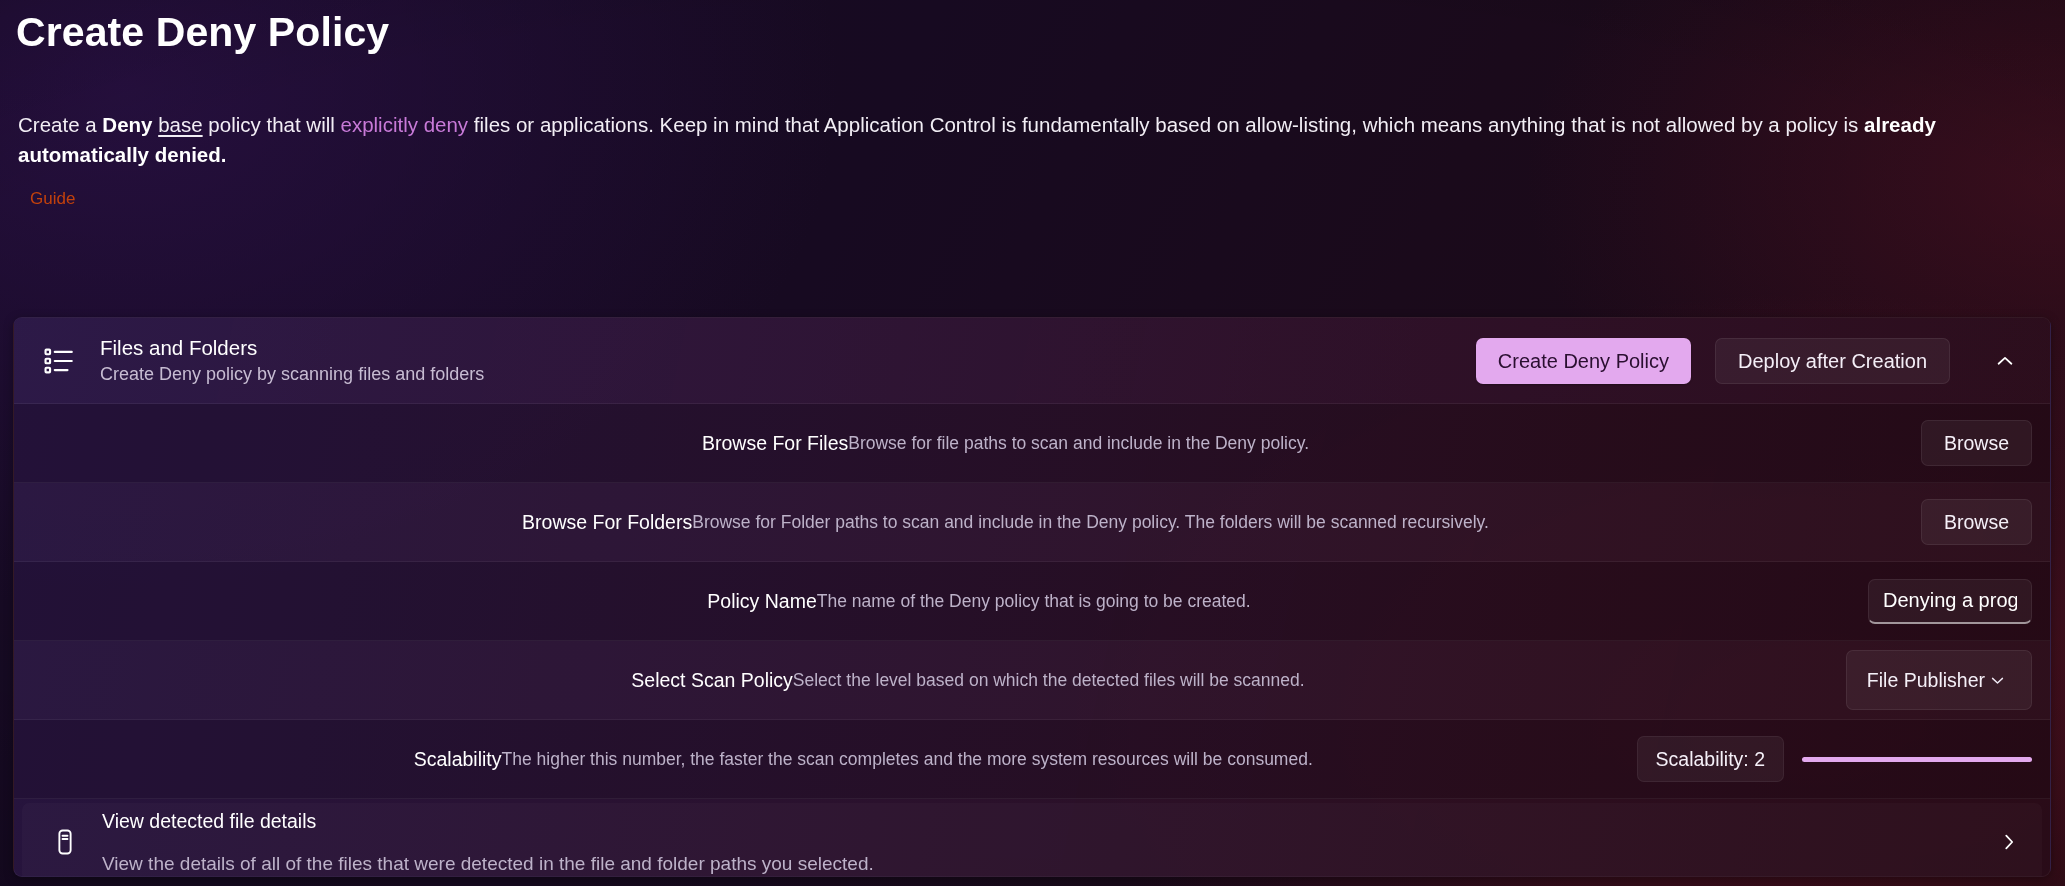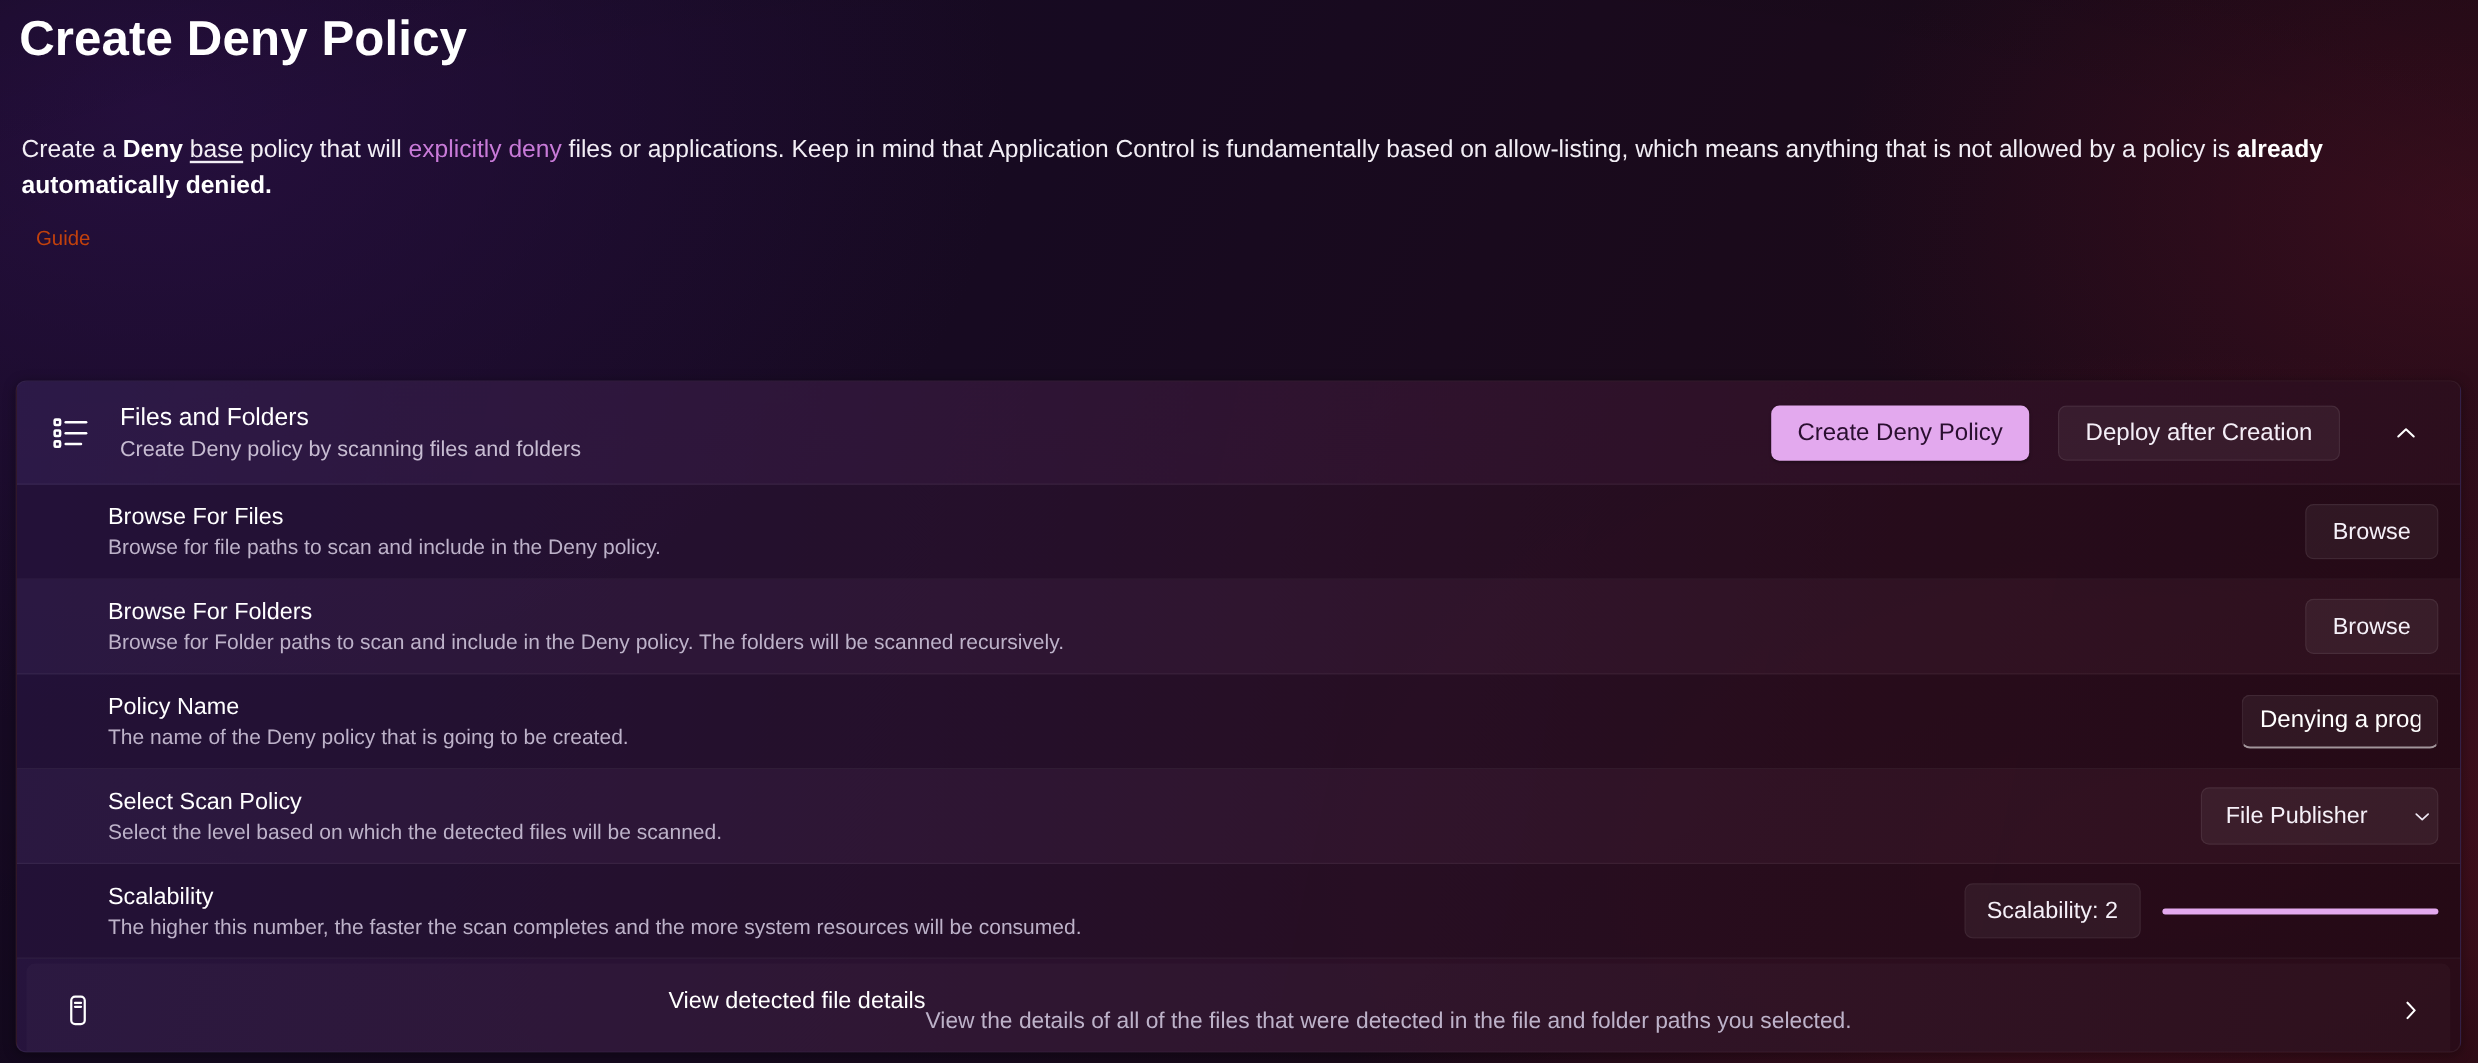--- a/index.html
+++ b/index.html
@@ -194,21 +194,21 @@
     position: relative;
     display: flex;
     align-items: center;
     height: 79px;
     padding: 0 18px 0 76px;
     border-bottom: 1px solid rgba(255,255,255,0.055);
   }
   .row:nth-child(odd) { background: rgba(255,255,255,0.018); }
   .row:nth-child(even) { background: rgba(0,0,0,0.10); }
 
-  .row-text { display: flex; flex-direction: column; justify-content: center; flex: 1 1 auto; min-width: 0; }
+  .row-text { display: flex; flex-direction: row; justify-content: center; flex: 1 1 auto; min-width: 0; }
   .row-title {
     font-size: 19.5px;
     line-height: 25px;
     color: #ffffff;
     font-weight: 400;
   }
   .row-sub {
     font-size: 17.5px;
     line-height: 23px;
     color: #bdb2c9;
@@ -247,25 +247,25 @@
   }
   .textbox::placeholder { color: #a99cb5; }
 
   .combo {
     background: rgba(255,255,255,0.055);
     border: 1px solid rgba(255,255,255,0.07);
     border-radius: 7px;
     color: #f5f0f8;
     font-family: inherit;
     font-size: 19.5px;
-    height: 48px;
-    display: flex;
-    align-items: center;
-    gap: 37px;
-    padding: 0 4px 0 20px;
+    height: 60px;
+    display: flex;
+    align-items: center;
+    gap: 4px;
+    padding: 0 25px 0 20px;
     cursor: pointer;
     white-space: nowrap;
   }
 
   .slider-wrap { display: flex; align-items: center; gap: 18px; }
   .slider-badge {
     background: rgba(255,255,255,0.055);
     border: 1px solid rgba(255,255,255,0.06);
     border-radius: 7px;
     color: #f5f0f8;
@@ -304,21 +304,21 @@
   }
   .nav-icon {
     width: 34px;
     height: 34px;
     margin: 0 20px 0 10px;
     flex: 0 0 auto;
     display: flex;
     align-items: center;
     justify-content: center;
   }
-  .nav-text { display: flex; flex-direction: row; justify-content: center; flex: 1 1 auto; }
+  .nav-text { display: flex; flex-direction: column; justify-content: center; flex: 1 1 auto; }
   .nav-title { font-size: 19.5px; line-height: 25px; color: #ffffff; }
   .nav-sub { font-size: 19px; line-height: 23px; color: #bdb2c9; margin-top: 18px; }
 
   svg { display: block; }
 </style>
 </head>
 <body>
 
 <div class="bg-root"></div>
 <div class="bg-vignette"></div>

